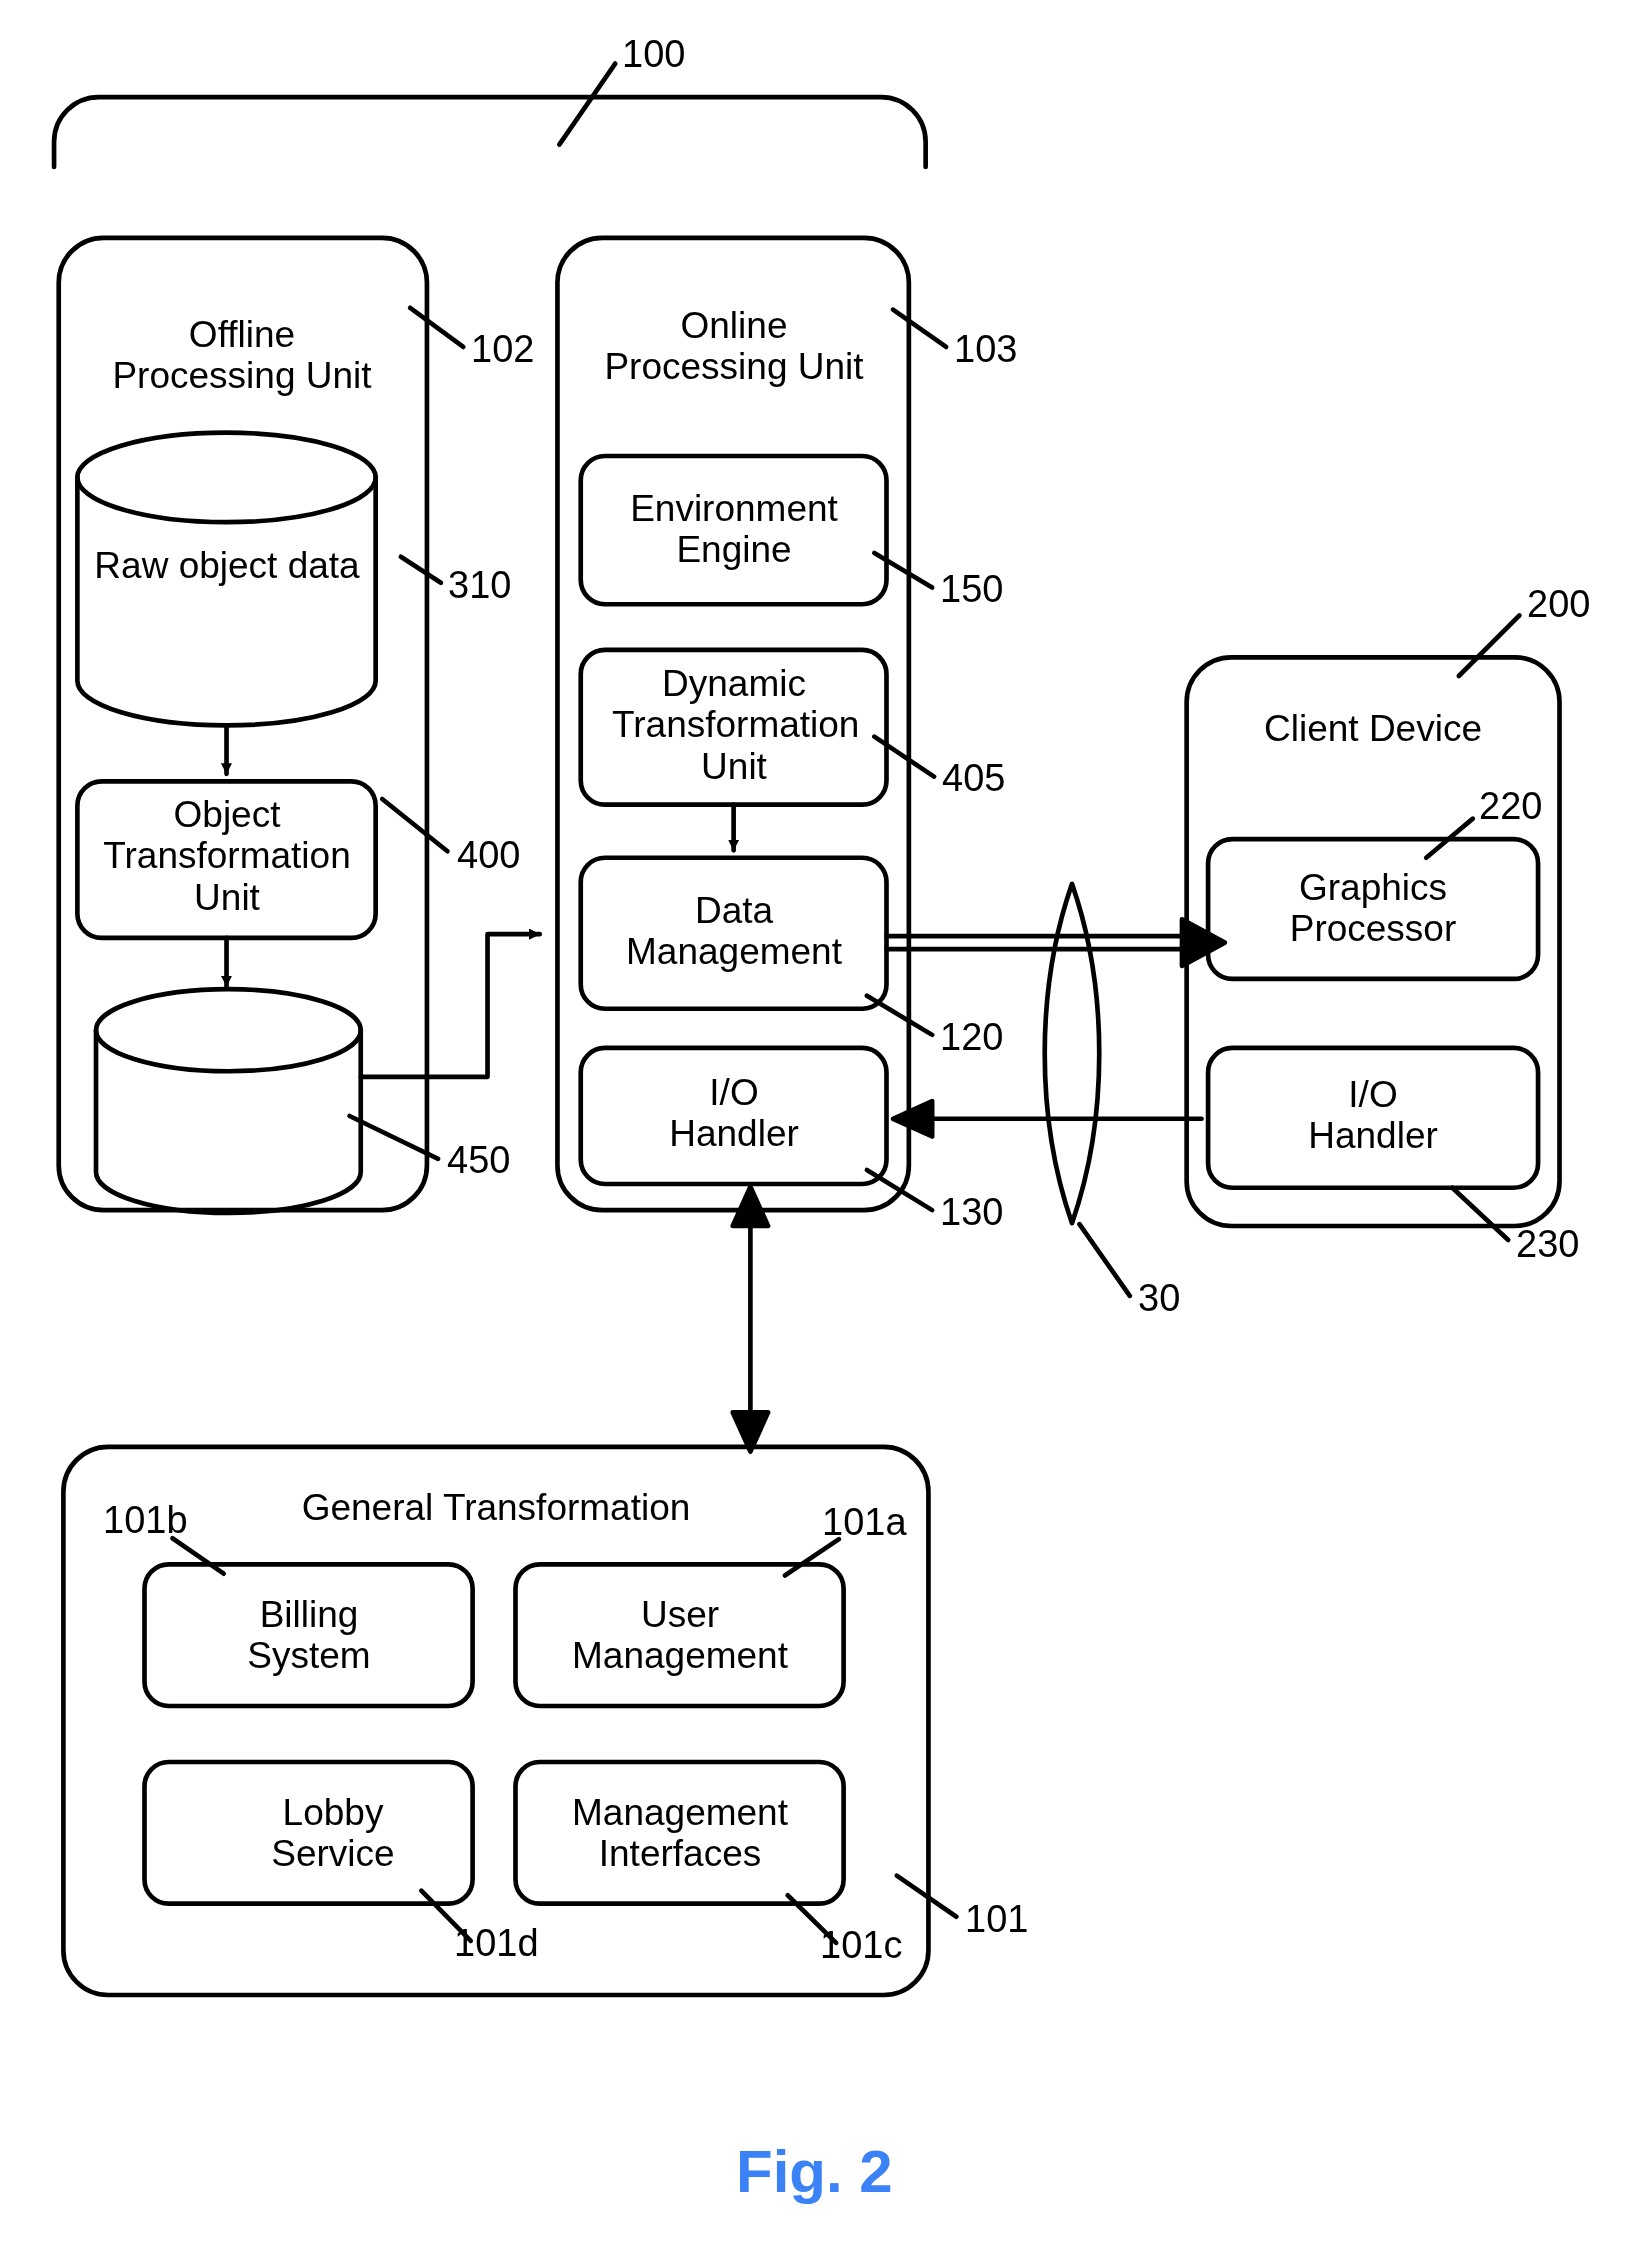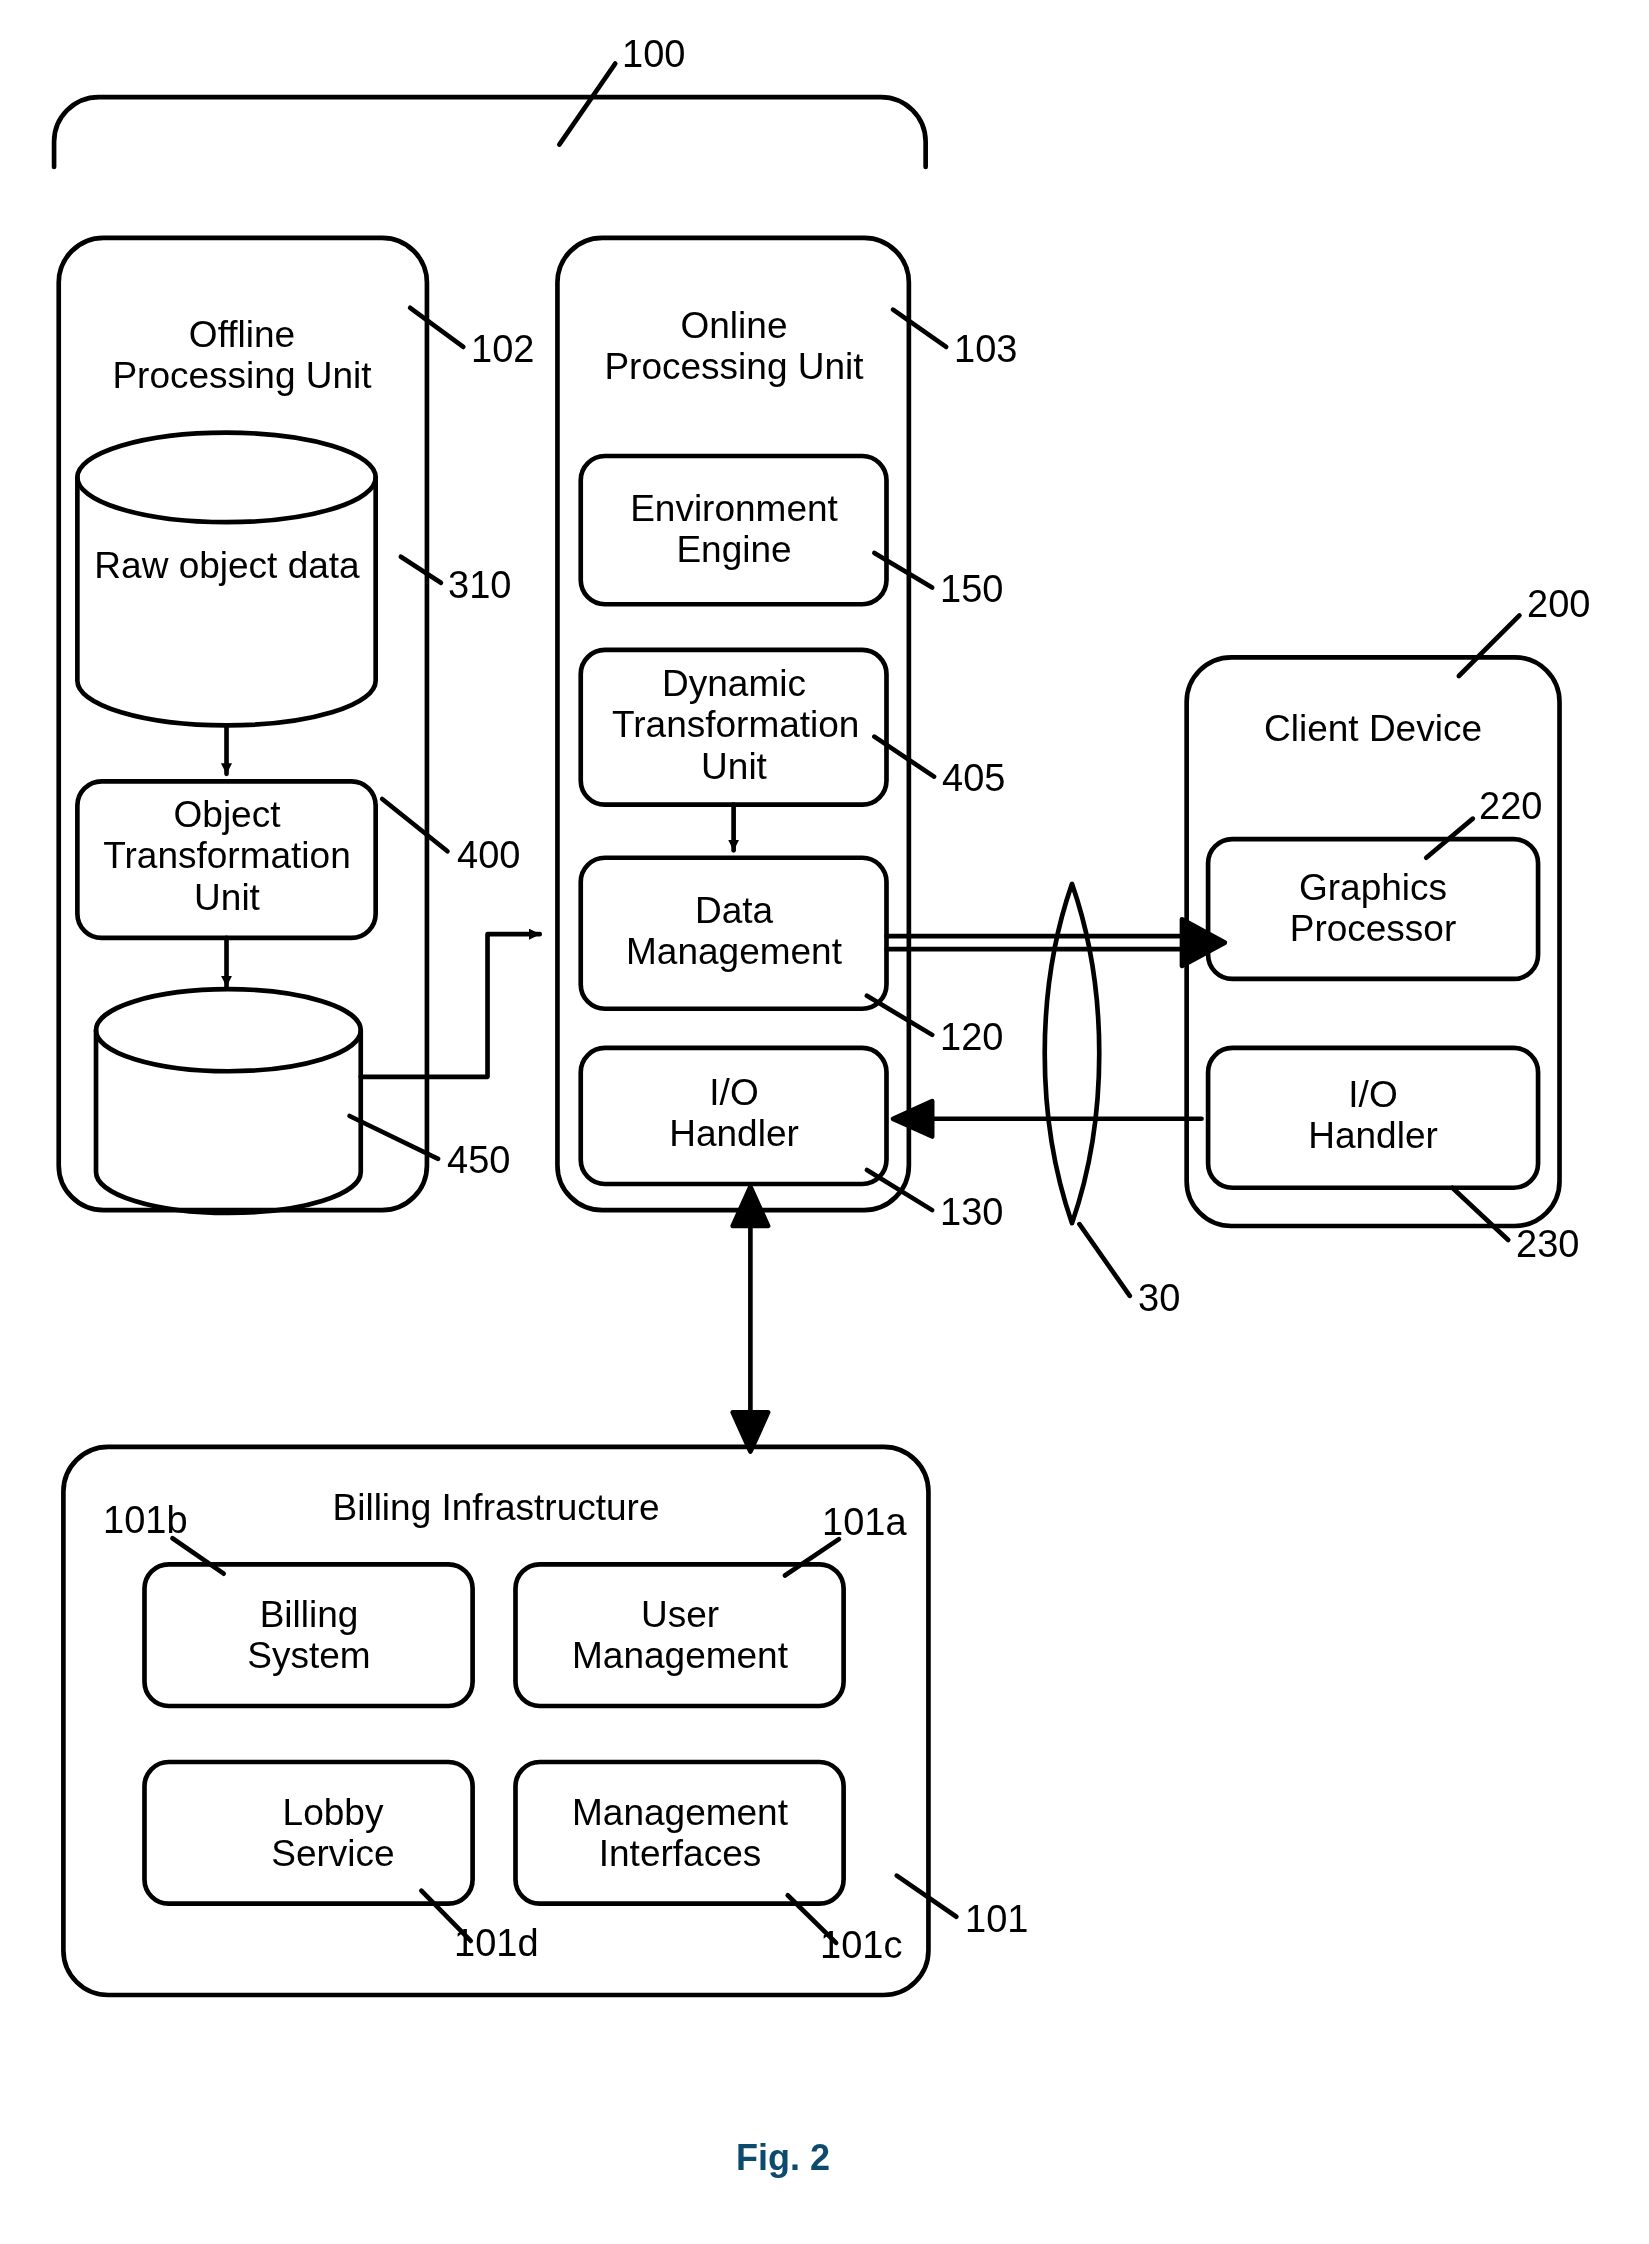--- a/index.html
+++ b/index.html
@@ -39,22 +39,22 @@
     position: absolute;
     font-family: "Liberation Sans", sans-serif;
     font-size: 38px;
     color: #000;
     white-space: nowrap;
   }
   .figcap {
     position: absolute;
     font-family: "Liberation Sans", sans-serif;
     font-weight: bold;
-    font-size: 36px;
-    color: #0c4a6e;
+    font-size: 60px;
+    color: #3b82f6;
     white-space: nowrap;
   }
   .ctr { transform: translateX(-50%); }
 </style>
 </head>
 <body>
 
 <div id="figure">
 
   <svg class="layer" viewBox="0 0 1769 2408" xmlns="http://www.w3.org/2000/svg">
@@ -190,21 +190,21 @@
   <div class="ref" style="left:1527px; top:583px;">200</div>
 
   <div class="lbl ctr" style="left:1373px; top:867px; width:305px;">Graphics
 Processor</div>
   <div class="ref" style="left:1479px; top:785px;">220</div>
 
   <div class="lbl ctr" style="left:1373px; top:1074px; width:326px;">I/O
 Handler</div>
   <div class="ref" style="left:1516px; top:1223px;">230</div>
 
-  <div class="lbl ctr" style="left:496px; top:1487px; width:597px;">Billing Infrastructure</div>
+  <div class="lbl ctr" style="left:496px; top:1487px; width:597px;">General Transformation</div>
   <div class="ref" style="left:103px; top:1499px;">101b</div>
   <div class="ref" style="left:822px; top:1501px;">101a</div>
 
   <div class="lbl ctr" style="left:309px; top:1594px; width:326px;">Billing
 System</div>
   <div class="lbl ctr" style="left:680px; top:1594px; width:326px;">User
 Management</div>
   <div class="lbl ctr" style="left:309px; top:1792px; width:326px;padding-left:48px;">Lobby
 Service</div>
   <div class="lbl ctr" style="left:680px; top:1792px; width:326px;">Management

